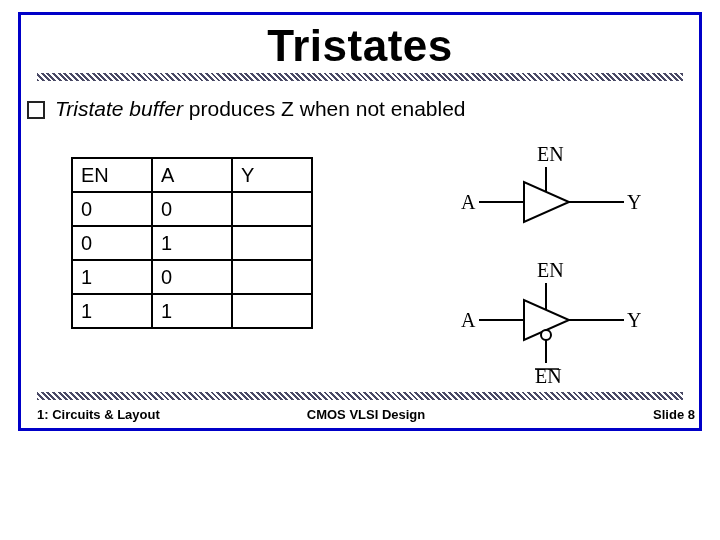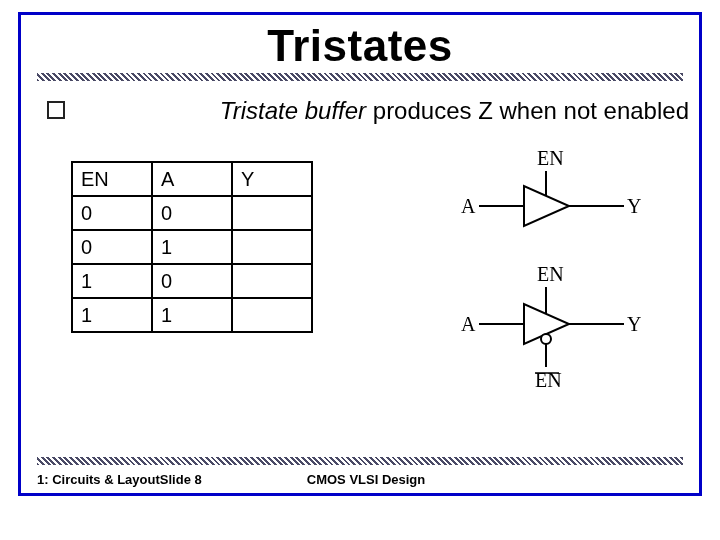--- a/index.html
+++ b/index.html
@@ -10,21 +10,21 @@
     font-family: Arial, Helvetica, sans-serif;
     background: #fff;
     position: relative;
     overflow: hidden;
   }
   .slide {
     position: absolute;
     left: 18px;
     top: 12px;
     width: 684px;
-    height: 484px;
+    height: 419px;
     border: 3px solid #0000c8;
     box-sizing: border-box;
     background: #fff;
   }
   .title {
     font-family: Arial, Helvetica, sans-serif;
     font-weight: 900;
     font-size: 44px;
     text-align: center;
     margin-top: 6px;
@@ -36,27 +36,26 @@
     background-image: repeating-linear-gradient(45deg, #4a4a66 0 2px, #fff 2px 4px);
   }
   .hr-stripe.bottom {
     position: absolute;
     left: 16px;
     right: 16px;
     bottom: 28px;
     margin: 0;
   }
   .bullet-line {
-    margin: 16px 10px 0 26px;
-    font-size: 24px;
+    margin: 16px 10px 0 6px;
+    font-size: 21px;
     color: #000;
     display: flex;
     align-items: flex-start;
     gap: 10px;
-    justify-content: space-between;
   }
   .bullet-box {
     width: 14px;
     height: 14px;
     border: 2px solid #222;
     margin-top: 4px;
     flex: 0 0 auto;
   }
   .bullet-text i { font-style: italic; }
   .content-area {
@@ -104,21 +103,21 @@
   }
   .footer {
     position: absolute;
     left: 16px;
     right: 4px;
     bottom: 6px;
     font-size: 13px;
     font-weight: bold;
     font-family: Arial, sans-serif;
     display: flex;
-    justify-content: flex-start;
+    justify-content: space-between;
   }
   .footer .center { position: absolute; left: 0; right: 0; text-align: center; }
 </style>
 </head>
 <body>
 
 <div class="slide">
 
   <div class="title">Tristates</div>
   <div class="hr-stripe"></div>

